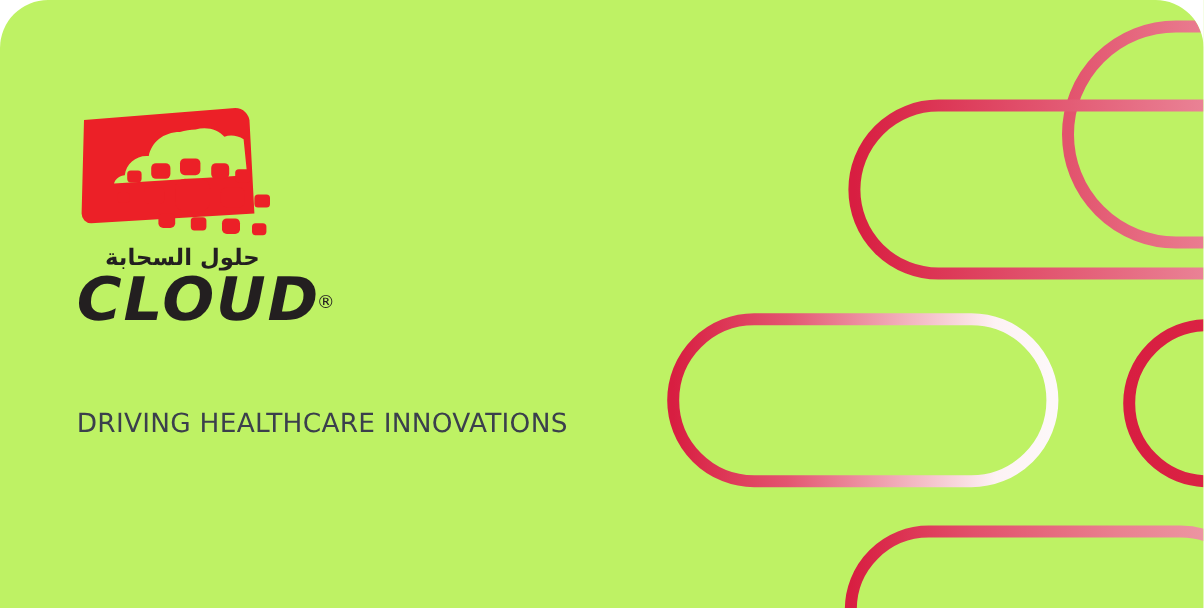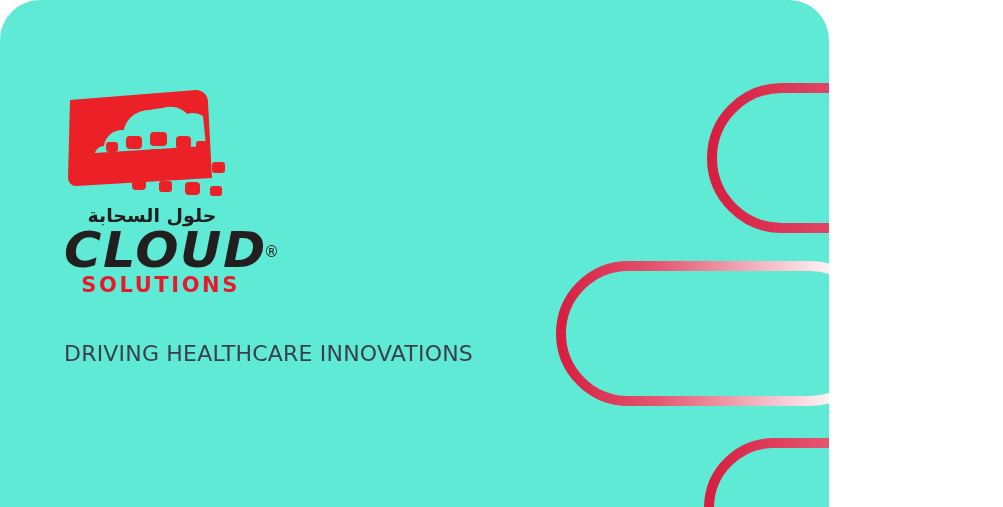--- a/index.html
+++ b/index.html
@@ -9,23 +9,23 @@
   }
   body {
     width: 1003px;
     height: 507px;
     overflow: hidden;
     font-family: "Liberation Sans", sans-serif;
   }
 
   #banner {
     position: relative;
-    width: 829px;
+    width: 1003px;
     height: 507px;
-    background: #5eead4;
+    background: #bef264;
     border-radius: 40px 40px 0 0;
     overflow: hidden;
   }
 
   
   #decor {
     position: absolute;
     inset: 0;
     width: 1003px;
     height: 507px;
@@ -213,19 +213,18 @@
     </svg>
 
     <div class="logo-type">
       <div id="logo-arabic">حلول السحابة</div>
 
       <div id="logo-wordmark-row">
         <span id="logo-wordmark">CLOUD</span>
         <span id="logo-reg">®</span>
       </div>
 
-      <div id="logo-solutions">SOLUTIONS</div>
     </div>
   </div>
 
   <div id="tagline">DRIVING HEALTHCARE INNOVATIONS</div>
 
 </div>
 
 </body></html>

